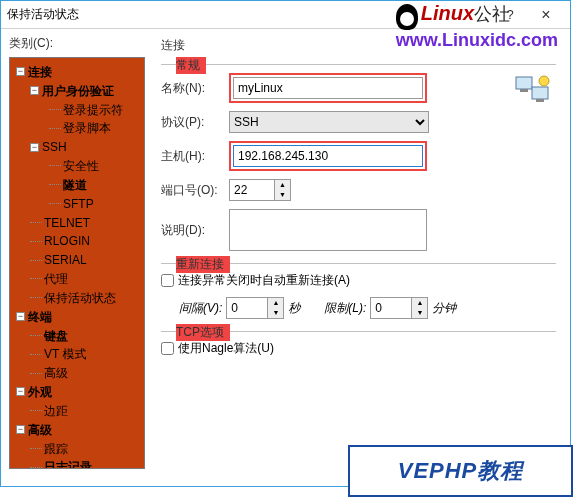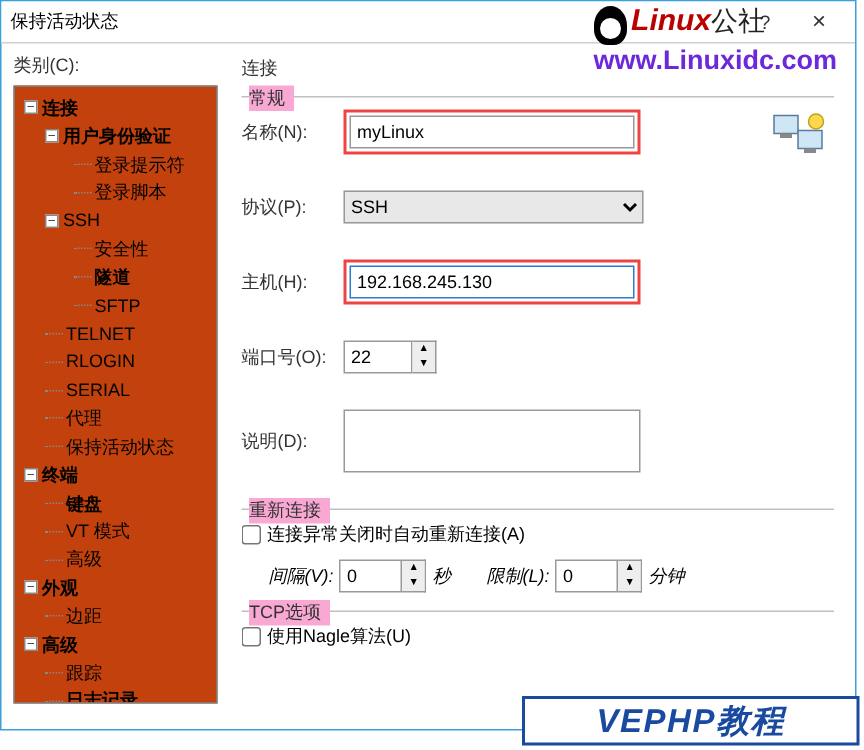--- a/index.html
+++ b/index.html
@@ -24,38 +24,38 @@
 .tree .dotline { display: inline-block; width: 12px; border-bottom: 1px dotted #888; vertical-align: middle; margin-right: 2px; }
 .tree .expander { display: inline-block; width: 9px; height: 9px; border: 1px solid #888; text-align: center; line-height: 7px; font-size: 9px; color: #444; margin-right: 3px; background: #fff; vertical-align: middle; }
 .tree .node-label { vertical-align: middle; }
 .tree .bold { font-weight: bold; }
 .tree .l1 { padding-left: 4px; }
 .tree .l2 { padding-left: 18px; }
 .tree .l3 { padding-left: 37px; }
 .main { flex: 1; padding: 8px 14px 8px 8px; font-size: 12px; }
 .section-title { font-size: 12px; color: #333; margin-bottom: 10px; }
 .group { border-top: 1px solid #c0c0c0; padding-top: 8px; margin-bottom: 12px; position: relative; }
-.group-label { position: absolute; top: -8px; left: 5px; background: #f9a8d4; padding-right: 6px; font-size: 12px; color: #333; }
-.row { display: flex; align-items: center; margin-bottom: 24px; }
+.group-label { position: absolute; top: -8px; left: 15px; background: #ef4444; padding-right: 6px; font-size: 12px; color: #333; }
+.row { display: flex; align-items: center; margin-bottom: 8px; }
 .row .lbl { width: 68px; font-size: 12px; color: #333; }
 .row input[type=text] { border: 1px solid #999; height: 22px; padding: 0 4px; font-size: 12px; }
 .highlight { border: 2px solid #ef4444; display: inline-block; padding: 2px; }
 .row select { border: 1px solid #999; height: 22px; font-size: 12px; background: #e8e8e8; }
 .spinner { display: inline-flex; }
 .spinner input { width: 46px; border: 1px solid #999; height: 22px; padding: 0 4px; font-size: 12px; }
 .spinner .arrows { display: flex; flex-direction: column; border: 1px solid #999; border-left: none; }
 .spinner .arrows span { width: 15px; height: 10px; font-size: 7px; text-align: center; line-height: 10px; background: #eee; }
 .checkbox-row { display: flex; align-items: center; margin-bottom: 8px; }
 .checkbox-row input { margin-right: 4px; }
 .inline-row { display: flex; align-items: center; gap: 4px; margin-bottom: 8px; padding-left: 18px; }
 .inline-row .lbl2 { font-size: 12px; font-style: italic; }
 .inline-row .spin2 { width: 42px; }
 .connect-icon { position: absolute; right: 2px; top: 8px; width: 40px; height: 36px; }
 .connect-icon svg { width: 40px; height: 36px; }
-.footer-banner { position: absolute; bottom: 3px; right: 3px; width: 225px; height: 33px; border: 2px solid #1a4aa0; display: flex; align-items: center; justify-content: center; background: #fff; }
+.footer-banner { position: absolute; bottom: 3px; right: 3px; width: 225px; height: 52px; border: 2px solid #1a4aa0; display: flex; align-items: center; justify-content: center; background: #fff; }
 .footer-banner .txt { color: #1a4aa0; font-size: 22px; font-weight: bold; font-style: italic; letter-spacing: 1px; }
 </style>
 </head>
 <body>
 
 <div class="watermark">
   <span class="penguin"></span>
   <span class="brand1">Linux</span><span class="brand2">公社</span>
   <span class="url">www.Linuxidc.com</span>
 </div>

